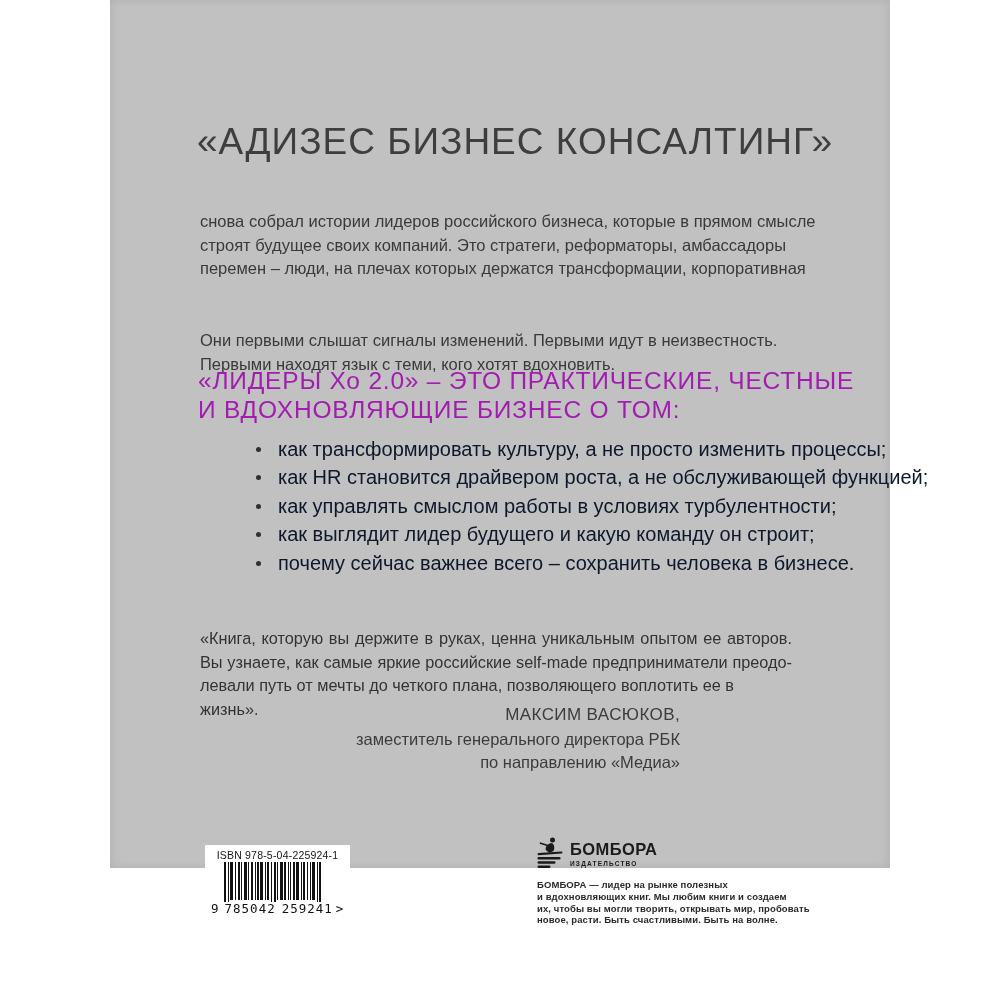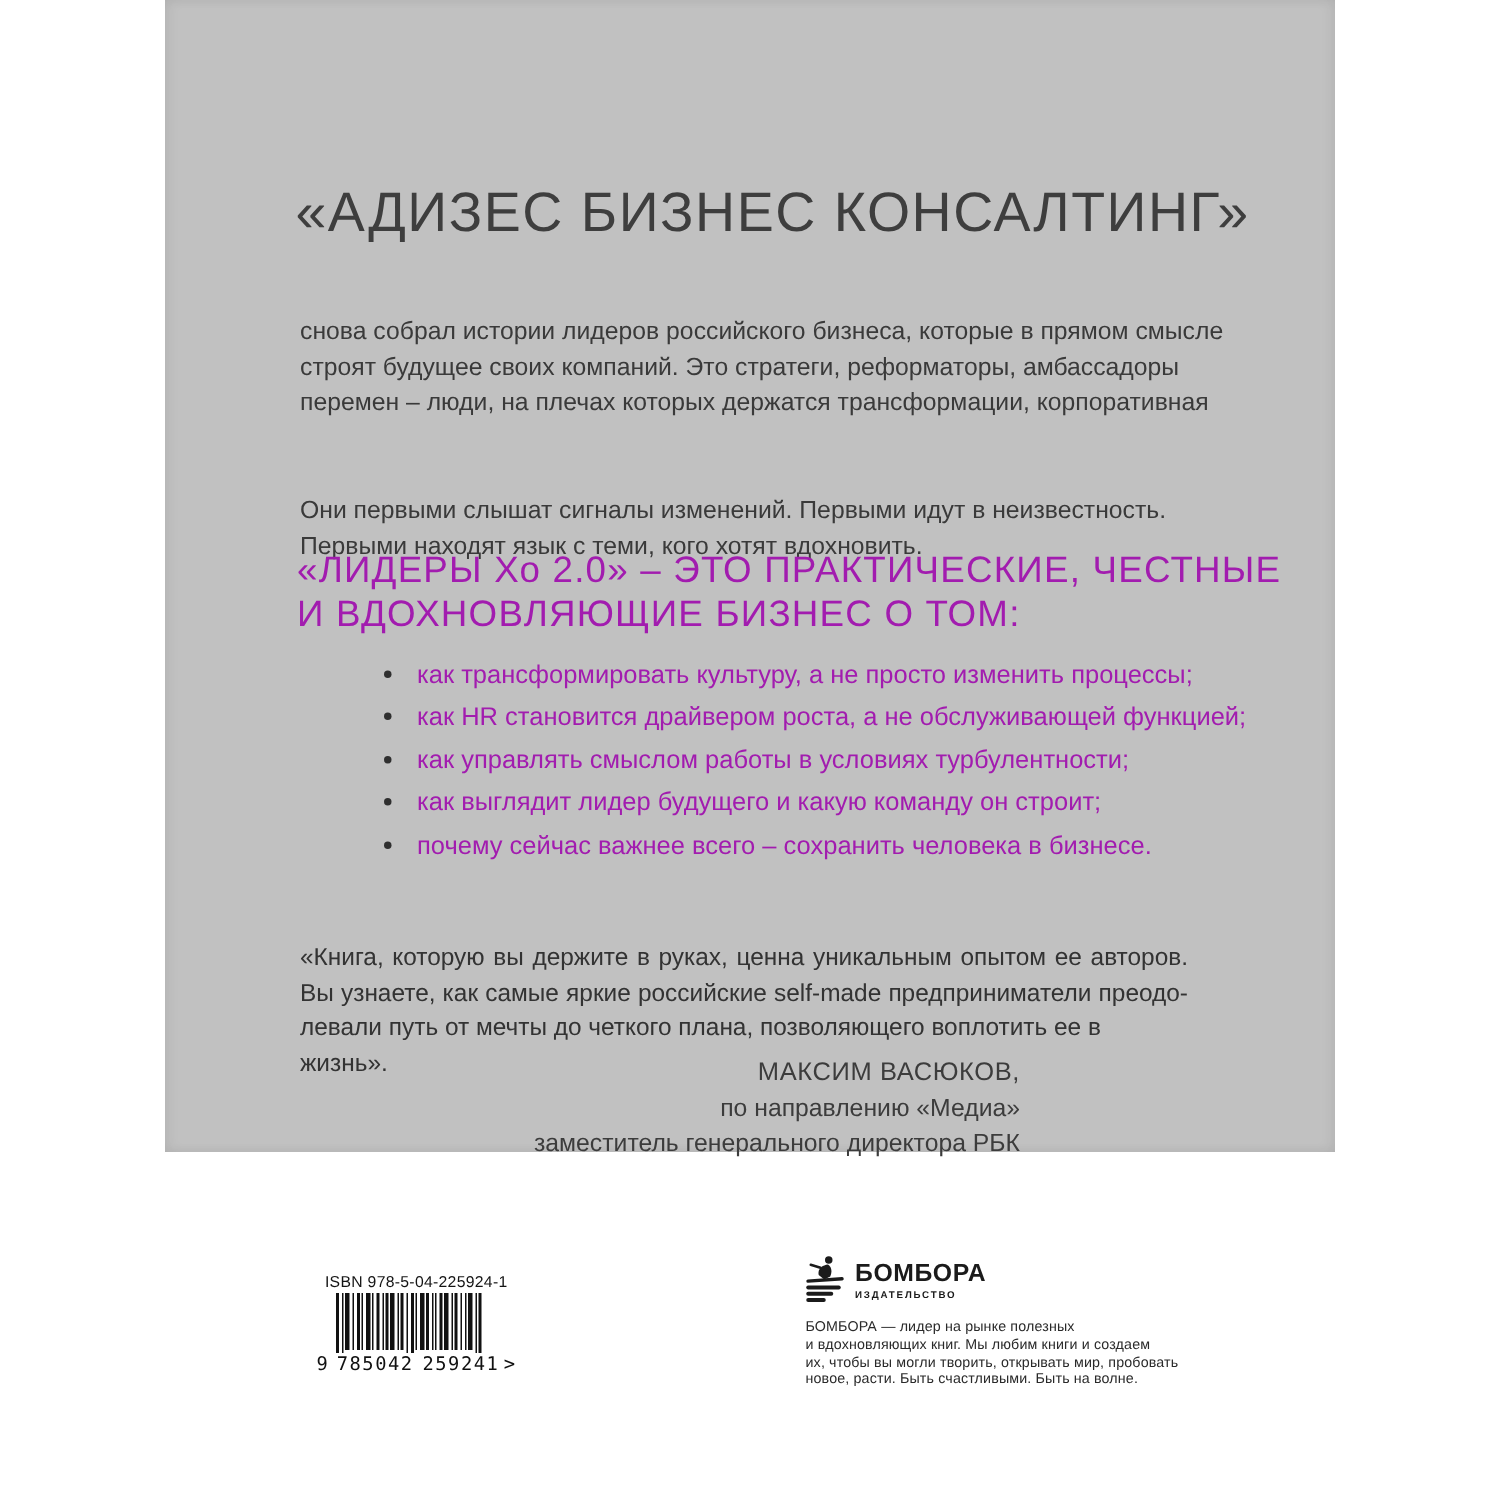--- a/index.html
+++ b/index.html
@@ -4,21 +4,21 @@
 <style>
   html,body{margin:0;padding:0;}
   body{
     width:1000px;height:1000px;
     background:#ffffff;
     font-family:"Liberation Sans","DejaVu Sans",sans-serif;
     position:relative;overflow:hidden;
   }
   .page{position:absolute;inset:0;background:#ffffff;}
   .cover{
-    position:absolute;left:110px;top:0;width:780px;height:768px;
+    position:absolute;left:110px;top:0;width:780px;height:868px;
     background:#c1c1c1;
     box-shadow:inset 3px 0 8px rgba(0,0,0,.05), inset -3px 0 8px rgba(0,0,0,.05);
   }
   
   .abs{position:absolute;}
   .title{
     left:87px;top:121px;
     font-size:37px;font-weight:300;color:#3e3e3e;
     letter-spacing:1px;white-space:nowrap;
   }
@@ -28,21 +28,21 @@
   .p2{left:90px;top:305px;}
   .subheading{
     left:88px;top:366px;
     color:#a21caf;font-size:24.5px;line-height:29px;
     letter-spacing:0.8px;
   }
   .subheading .tline{white-space:nowrap;}
   .bullets{left:146px;top:440px;margin:0;padding:0;list-style:none;}
   .bullets li{
     display:flex;align-items:flex-start;
-    height:28.4px;color:#a21caf;font-size:17px;
+    height:28.4px;color:#0f172a;font-size:20px;
   }
   .bullets .dot{
     width:5px;height:5px;border-radius:50%;
     background:#2f2f2f;margin-top:7px;margin-right:17px;flex:0 0 auto;
   }
   .bullets .btext{white-space:nowrap;line-height:19px;}
   .quote{
     left:90px;top:627px;width:592px;
     color:#333333;font-size:16.3px;line-height:23.5px;font-weight:500;
   }
@@ -85,21 +85,21 @@
   .digits .gend{margin-left:1px;}
   
   .publisher{left:427px;top:837px;color:#1e1e1e;}
   .pub-logo-row{display:flex;align-items:flex-start;}
   .pub-icon{width:26px;height:31px;flex:0 0 auto;}
   .pub-names{margin-left:7px;padding-top:5px;}
   .pub-name{font-size:16.5px;font-weight:bold;letter-spacing:0.4px;color:#1b1b1b;line-height:15px;}
   .pub-type{font-size:6.5px;font-weight:bold;letter-spacing:1.2px;color:#1b1b1b;margin-top:3px;}
   .pub-about{
     margin-top:11px;font-size:9.5px;line-height:11.8px;
-    font-weight:400;color:#2a2a2a;letter-spacing:0.1px;
+    font-weight:700;color:#2a2a2a;letter-spacing:0.1px;
   }
   .pub-about .tline{white-space:nowrap;}
 </style>
 </head>
 <body>
 
 <div class="page">
   <div class="cover">
 
     <div class="abs title">«АДИЗЕС БИЗНЕС КОНСАЛТИНГ»</div>
@@ -144,22 +144,22 @@
     </ul>
 
     <div class="abs quote">
       <div class="jline">«Книга, которую вы держите в руках, ценна уникальным опытом ее авторов.</div>
       <div class="jline">Вы узнаете, как самые яркие российские self-made предприниматели преодо-</div>
       <div class="lline">левали путь от мечты до четкого плана, позволяющего воплотить ее в жизнь».</div>
     </div>
 
     <div class="abs attribution">
       <div class="name">МАКСИМ ВАСЮКОВ,</div>
+      <div class="role">заместитель генерального директора РБК</div>
       <div class="role">по направлению «Медиа»</div>
-      <div class="role">заместитель генерального директора РБК</div>
     </div>
 
     <div class="abs barcode-box">
       <div class="isbn-line">ISBN 978-5-04-225924-1</div>
       <div class="bars-row">
         <div class="bars">
             <div class="bar tall" style="width: 2px;"></div>
             <div class="gap" style="width: 2px;"></div>
             <div class="bar tall" style="width: 1px;"></div>
             <div class="gap" style="width: 1px;"></div>

